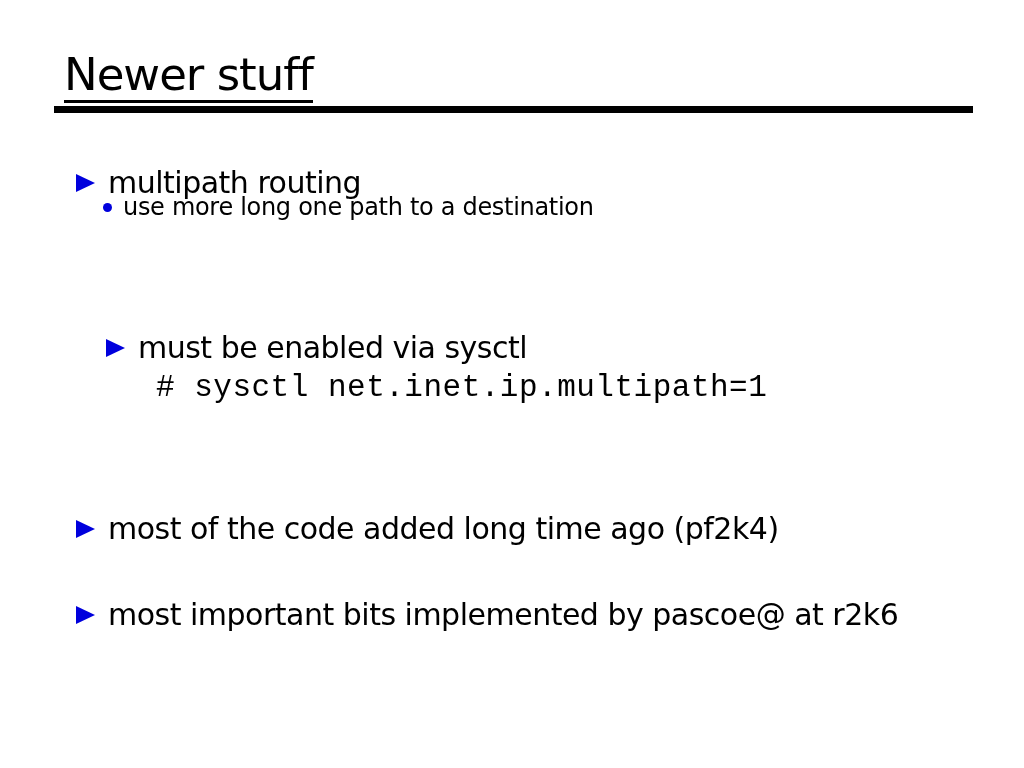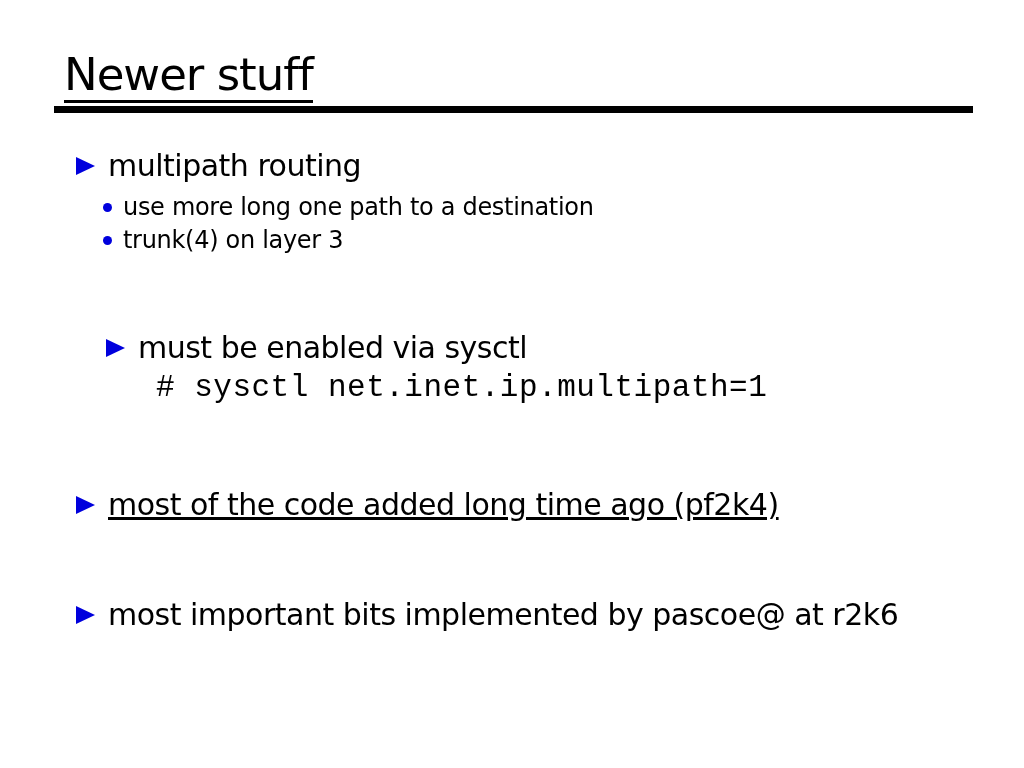--- a/index.html
+++ b/index.html
@@ -83,47 +83,43 @@
   .code-line {
     position: absolute;
     left: 156px; top: 368px;
     font-family: "Liberation Mono", "DejaVu Sans Mono", monospace;
     font-size: 31px;
     line-height: 40px;
     letter-spacing: 0.5px;
     white-space: pre;
   }
 
-  .pos-item1 { top: 145px; }
+  .pos-item1 { top: 162px; }
   .pos-sublist { top: 191px; }
   .pos-item2 { top: 327px; margin-left: 30px; }
-  .pos-item3 { top: 484px; text-decoration: underline; }
+  .pos-item3 { top: 508px; }
   .pos-item4 { top: 550px; margin-top: 44px; }
 </style>
 </head>
 <body>
 
 <div class="slide">
 
   <h1 class="title">Newer stuff</h1>
   <div class="title-rule"></div>
 
   <div class="l1-item pos-item1">
     <span class="tri"></span>
     <span class="l1-text">multipath routing</span>
   </div>
 
   <ul class="l2-list pos-sublist">
     <li class="l2-item">
       <span class="dot"></span>
       <span class="l2-text">use more long one path to a destination</span>
-    </li>
-    <li class="l2-item">
-      <span class="dot"></span>
-      <span class="l2-text">trunk(4) on layer 3</span>
     </li>
   </ul>
 
   <div class="l1-item pos-item2">
     <span class="tri"></span>
     <span class="l1-text">must be enabled via sysctl</span>
   </div>
 
   <pre class="code-line"># sysctl net.inet.ip.multipath=1</pre>
 

